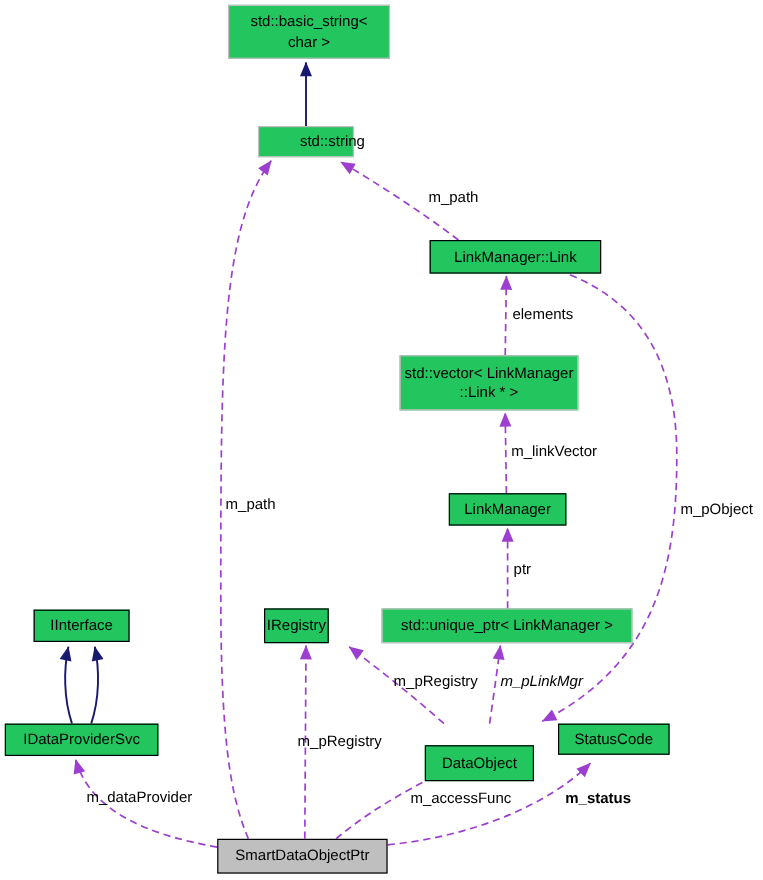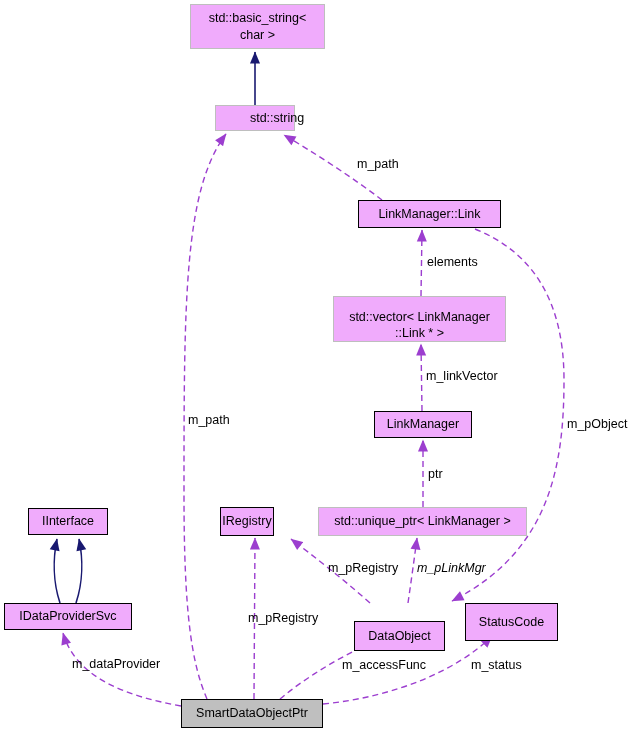--- a/index.html
+++ b/index.html
@@ -24,21 +24,21 @@
     stroke-dasharray: 6,4;
   }
   .edge-inherit {
     fill: none;
     stroke: #191970;
     stroke-width: 1.6;
   }
   .node {
     position: absolute;
     box-sizing: border-box;
-    background: #f0abfc;
+    background: #22c55e;
     border: 1.5px solid #000000;
     display: flex;
     flex-direction: column;
     align-items: center;
     justify-content: center;
     text-align: center;
     font-size: 12.5px;
     line-height: 1.3;
     color: #000000;
     white-space: nowrap;
@@ -91,21 +91,21 @@
   </div>
 
   <div class="node external" style="left:215px; top:105px; width:80px; height:26px;padding-left:44px;">
     <span>std::string</span>
   </div>
 
   <div class="node" style="left:358px; top:200px; width:143px; height:28px;">
     <span>LinkManager::Link</span>
   </div>
 
-  <div class="node external" style="left:333px; top:296px; width:173px; height:46px;justify-content:flex-end;">
+  <div class="node external" style="left:333px; top:296px; width:149px; height:46px;">
     <span>std::vector&lt; LinkManager</span>
     <span>::Link * &gt;</span>
   </div>
 
   <div class="node" style="left:374px; top:411px; width:98px; height:27px;">
     <span>LinkManager</span>
   </div>
 
   <div class="node" style="left:220px; top:507px; width:54px; height:29px;">
     <span>IRegistry</span>
@@ -120,34 +120,34 @@
   </div>
 
   <div class="node" style="left:4px; top:603px; width:128px; height:27px;">
     <span>IDataProviderSvc</span>
   </div>
 
   <div class="node" style="left:354px; top:621px; width:91px; height:30px;">
     <span>DataObject</span>
   </div>
 
-  <div class="node" style="left:465px; top:603px; width:93px; height:38px;">
+  <div class="node" style="left:465px; top:603px; width:93px; height:26px;">
     <span>StatusCode</span>
   </div>
 
   <div class="node focus" style="left:181px; top:699px; width:142px; height:29px;">
     <span>SmartDataObjectPtr</span>
   </div>
 
   <span class="edge-label" style="left:357px; top:157px;">m_path</span>
   <span class="edge-label" style="left:427px; top:255px;">elements</span>
   <span class="edge-label" style="left:426px; top:369px;">m_linkVector</span>
   <span class="edge-label" style="left:567px; top:417px;">m_pObject</span>
   <span class="edge-label" style="left:428px; top:467px;">ptr</span>
   <span class="edge-label" style="left:328px; top:561px;">m_pRegistry</span>
   <span class="edge-label" style="left:417px; top:561px;font-style:italic;">m_pLinkMgr</span>
   <span class="edge-label" style="left:248px; top:611px;">m_pRegistry</span>
   <span class="edge-label" style="left:188px; top:413px;">m_path</span>
   <span class="edge-label" style="left:72px; top:657px;">m_dataProvider</span>
   <span class="edge-label" style="left:342px; top:658px;">m_accessFunc</span>
-  <span class="edge-label" style="left:471px; top:658px;">m_status</span>
+  <span class="edge-label" style="left:471px; top:658px;font-weight:bold;">m_status</span>
 
 </div>
 
 </body></html>

